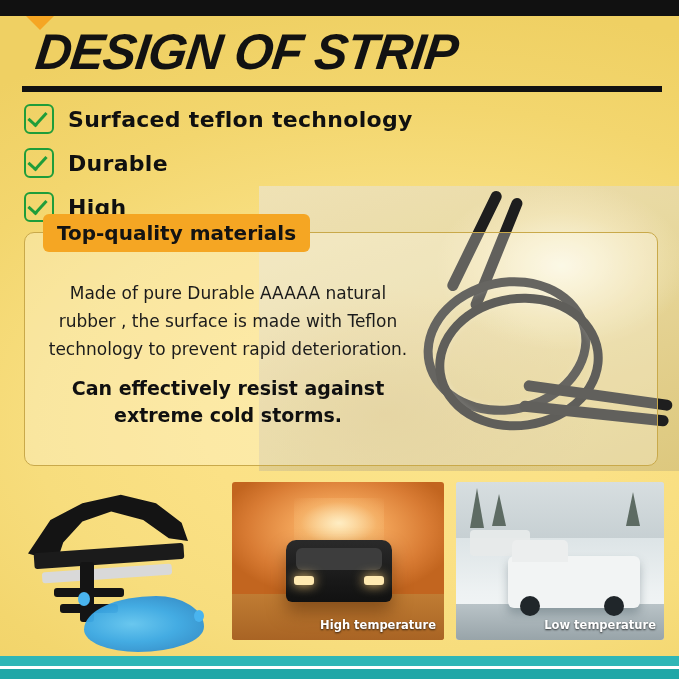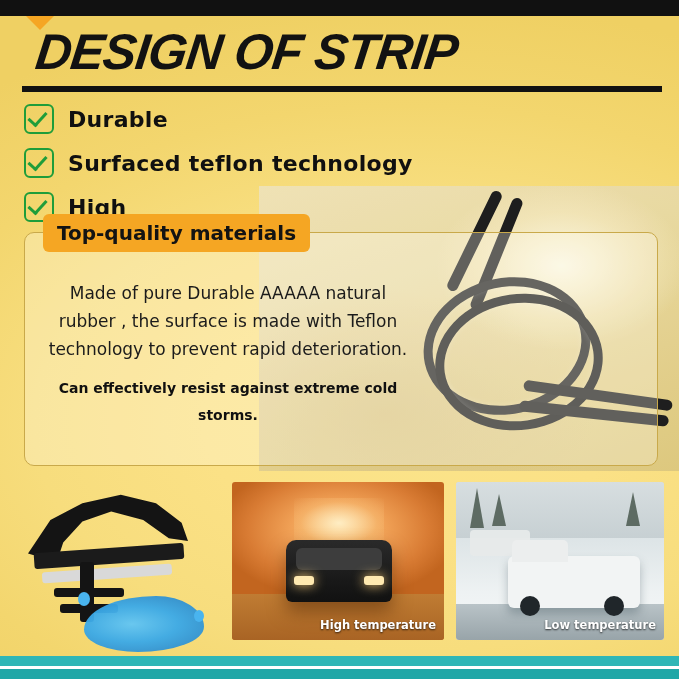--- a/index.html
+++ b/index.html
@@ -76,21 +76,21 @@
     border:1.5px solid #c9a94a;border-radius:10px;background:rgba(255,252,238,.30);
   }
   .badge{
     position:absolute;left:18px;top:-19px;height:38px;line-height:38px;
     background:#f5a623;border-radius:6px;padding:0 14px;
     font-size:20px;font-weight:bold;color:#131313;
     font-family:"DejaVu Sans", sans-serif;white-space:nowrap;
   }
   .card-body{position:absolute;left:18px;top:46px;width:370px;text-align:center;}
   .p1{font-size:17px;line-height:28px;color:#1b1b1b;font-family:"DejaVu Sans", sans-serif;}
-  .p2{font-size:14px;line-height:27px;color:#101010;font-weight:bold;margin-top:12px;font-family:"DejaVu Sans", sans-serif;}
+  .p2{font-size:19px;line-height:27px;color:#101010;font-weight:bold;margin-top:12px;font-family:"DejaVu Sans", sans-serif;}
   
   .bottom{position:absolute;left:0;top:476px;width:679px;height:178px;}
   .wiper-art{position:absolute;left:18px;top:8px;width:200px;height:160px;}
   .blade-body{
     position:absolute;left:10px;top:8px;width:160px;height:70px;background:#141414;
     clip-path:polygon(0% 88%, 14% 40%, 34% 16%, 58% 4%, 80% 16%, 96% 44%, 100% 70%, 88% 66%, 72% 40%, 52% 28%, 34% 42%, 22% 72%, 18% 100%);
   }
   .blade-arm{position:absolute;left:16px;top:64px;width:150px;height:16px;background:#1b1b1b;border-radius:3px;transform:rotate(-4deg);}
   .blade-arm2{position:absolute;left:24px;top:84px;width:130px;height:11px;background:#d9d9d9;border-radius:3px;transform:rotate(-4deg);}
   .blade-stem{position:absolute;left:62px;top:78px;width:14px;height:60px;background:#141414;border-radius:3px;}
@@ -151,25 +151,25 @@
 
   <div class="top-band"></div>
   <div class="top-tri"></div>
 
   <div class="title">DESIGN OF STRIP</div>
   <div class="title-rule"></div>
 
   <div class="bullets">
     <div class="bullet">
       <span class="check-box"></span>
-      <span class="bullet-text">Durable</span>
+      <span class="bullet-text">Surfaced teflon technology</span>
     </div>
     <div class="bullet">
       <span class="check-box"></span>
-      <span class="bullet-text">Surfaced teflon technology</span>
+      <span class="bullet-text">Durable</span>
     </div>
     <div class="bullet">
       <span class="check-box"></span>
       <span class="bullet-text">High</span>
     </div>
   </div>
 
   <div class="photo"></div>
   <div class="strip-wrap">
     <div class="tail tail1"></div>

